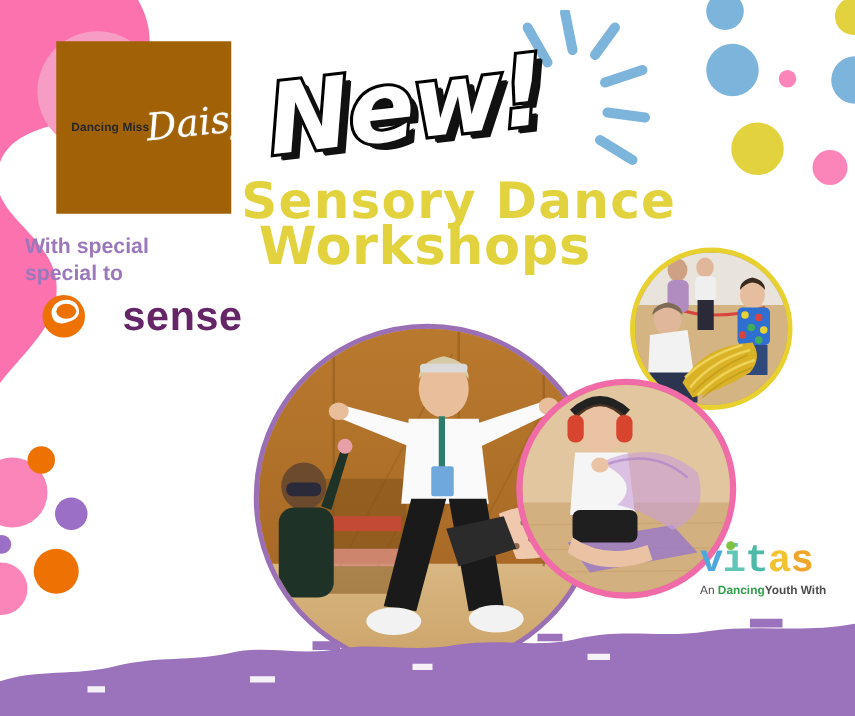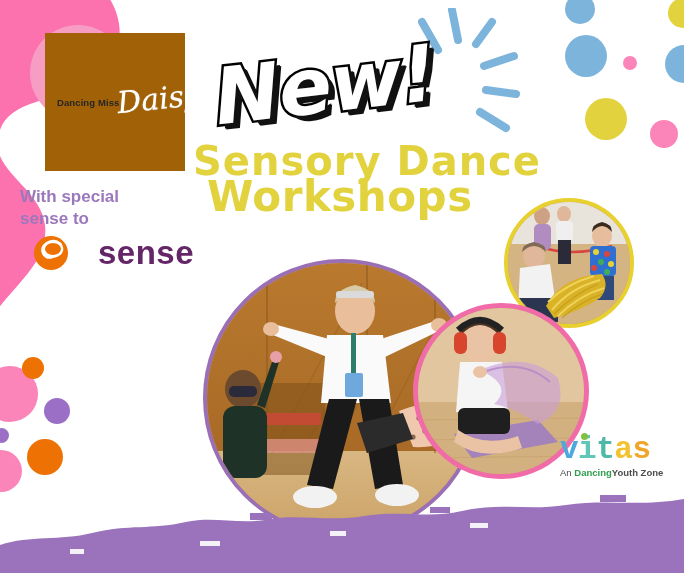--- a/index.html
+++ b/index.html
@@ -300,21 +300,21 @@
 
   <div class="logo-card" style="background: #a16207;">
     <div class="logo-card-inner">
       <div class="dmd-text" style="color: rgb(38, 38, 38);">Dancing Miss</div>
       <div class="dmd-script" style="color: rgb(255, 255, 255);">Daisy</div>
     </div>
   </div>
 
   <div class="thanks" style="color: rgb(155, 120, 188);">
     <div>With special</div>
-    <div>sense to</div>
+    <div>special to</div>
   </div>
 
   <div class="sense-logo">
     <div class="sense-mark"></div>
     <div class="sense-word" style="color: rgb(100, 38, 103); margin-left: 24px;">sense</div>
   </div>
 
   <svg class="burst" viewBox="0 0 110 160">
     <g stroke="#7CB4DC" stroke-width="8" stroke-linecap="round" fill="none">
       <line x1="20" y1="42" x2="4" y2="14" stroke="#7CB4DC"></line>
@@ -490,16 +490,16 @@
       <rect x="330" y="48" width="16" height="5"></rect>
       <rect x="470" y="40" width="18" height="5"></rect>
     </g>
   </svg>
 
   <div class="vitas">
     <div class="vitas-word">
       <span class="v-v" style="color: rgb(79, 168, 220);">v</span><span class="v-i" style="color: rgb(95, 198, 184);">i</span><span class="v-t" style="color: rgb(79, 185, 168);">t</span><span class="v-a" style="color: rgb(242, 194, 48);">a</span><span class="v-s" style="color: rgb(240, 166, 42);">s</span>
     </div>
     <div class="vitas-dot" style="background: rgb(127, 194, 65);"></div>
-    <div class="vitas-tag"><span>An </span><span class="onside">Dancing</span><span class="yz">Youth Zone</span></div>
+    <div class="vitas-tag"><span>An </span><span class="onside">Dancing</span><span class="yz">Youth With</span></div>
   </div>
 
 </div>
 
 </body></html>

